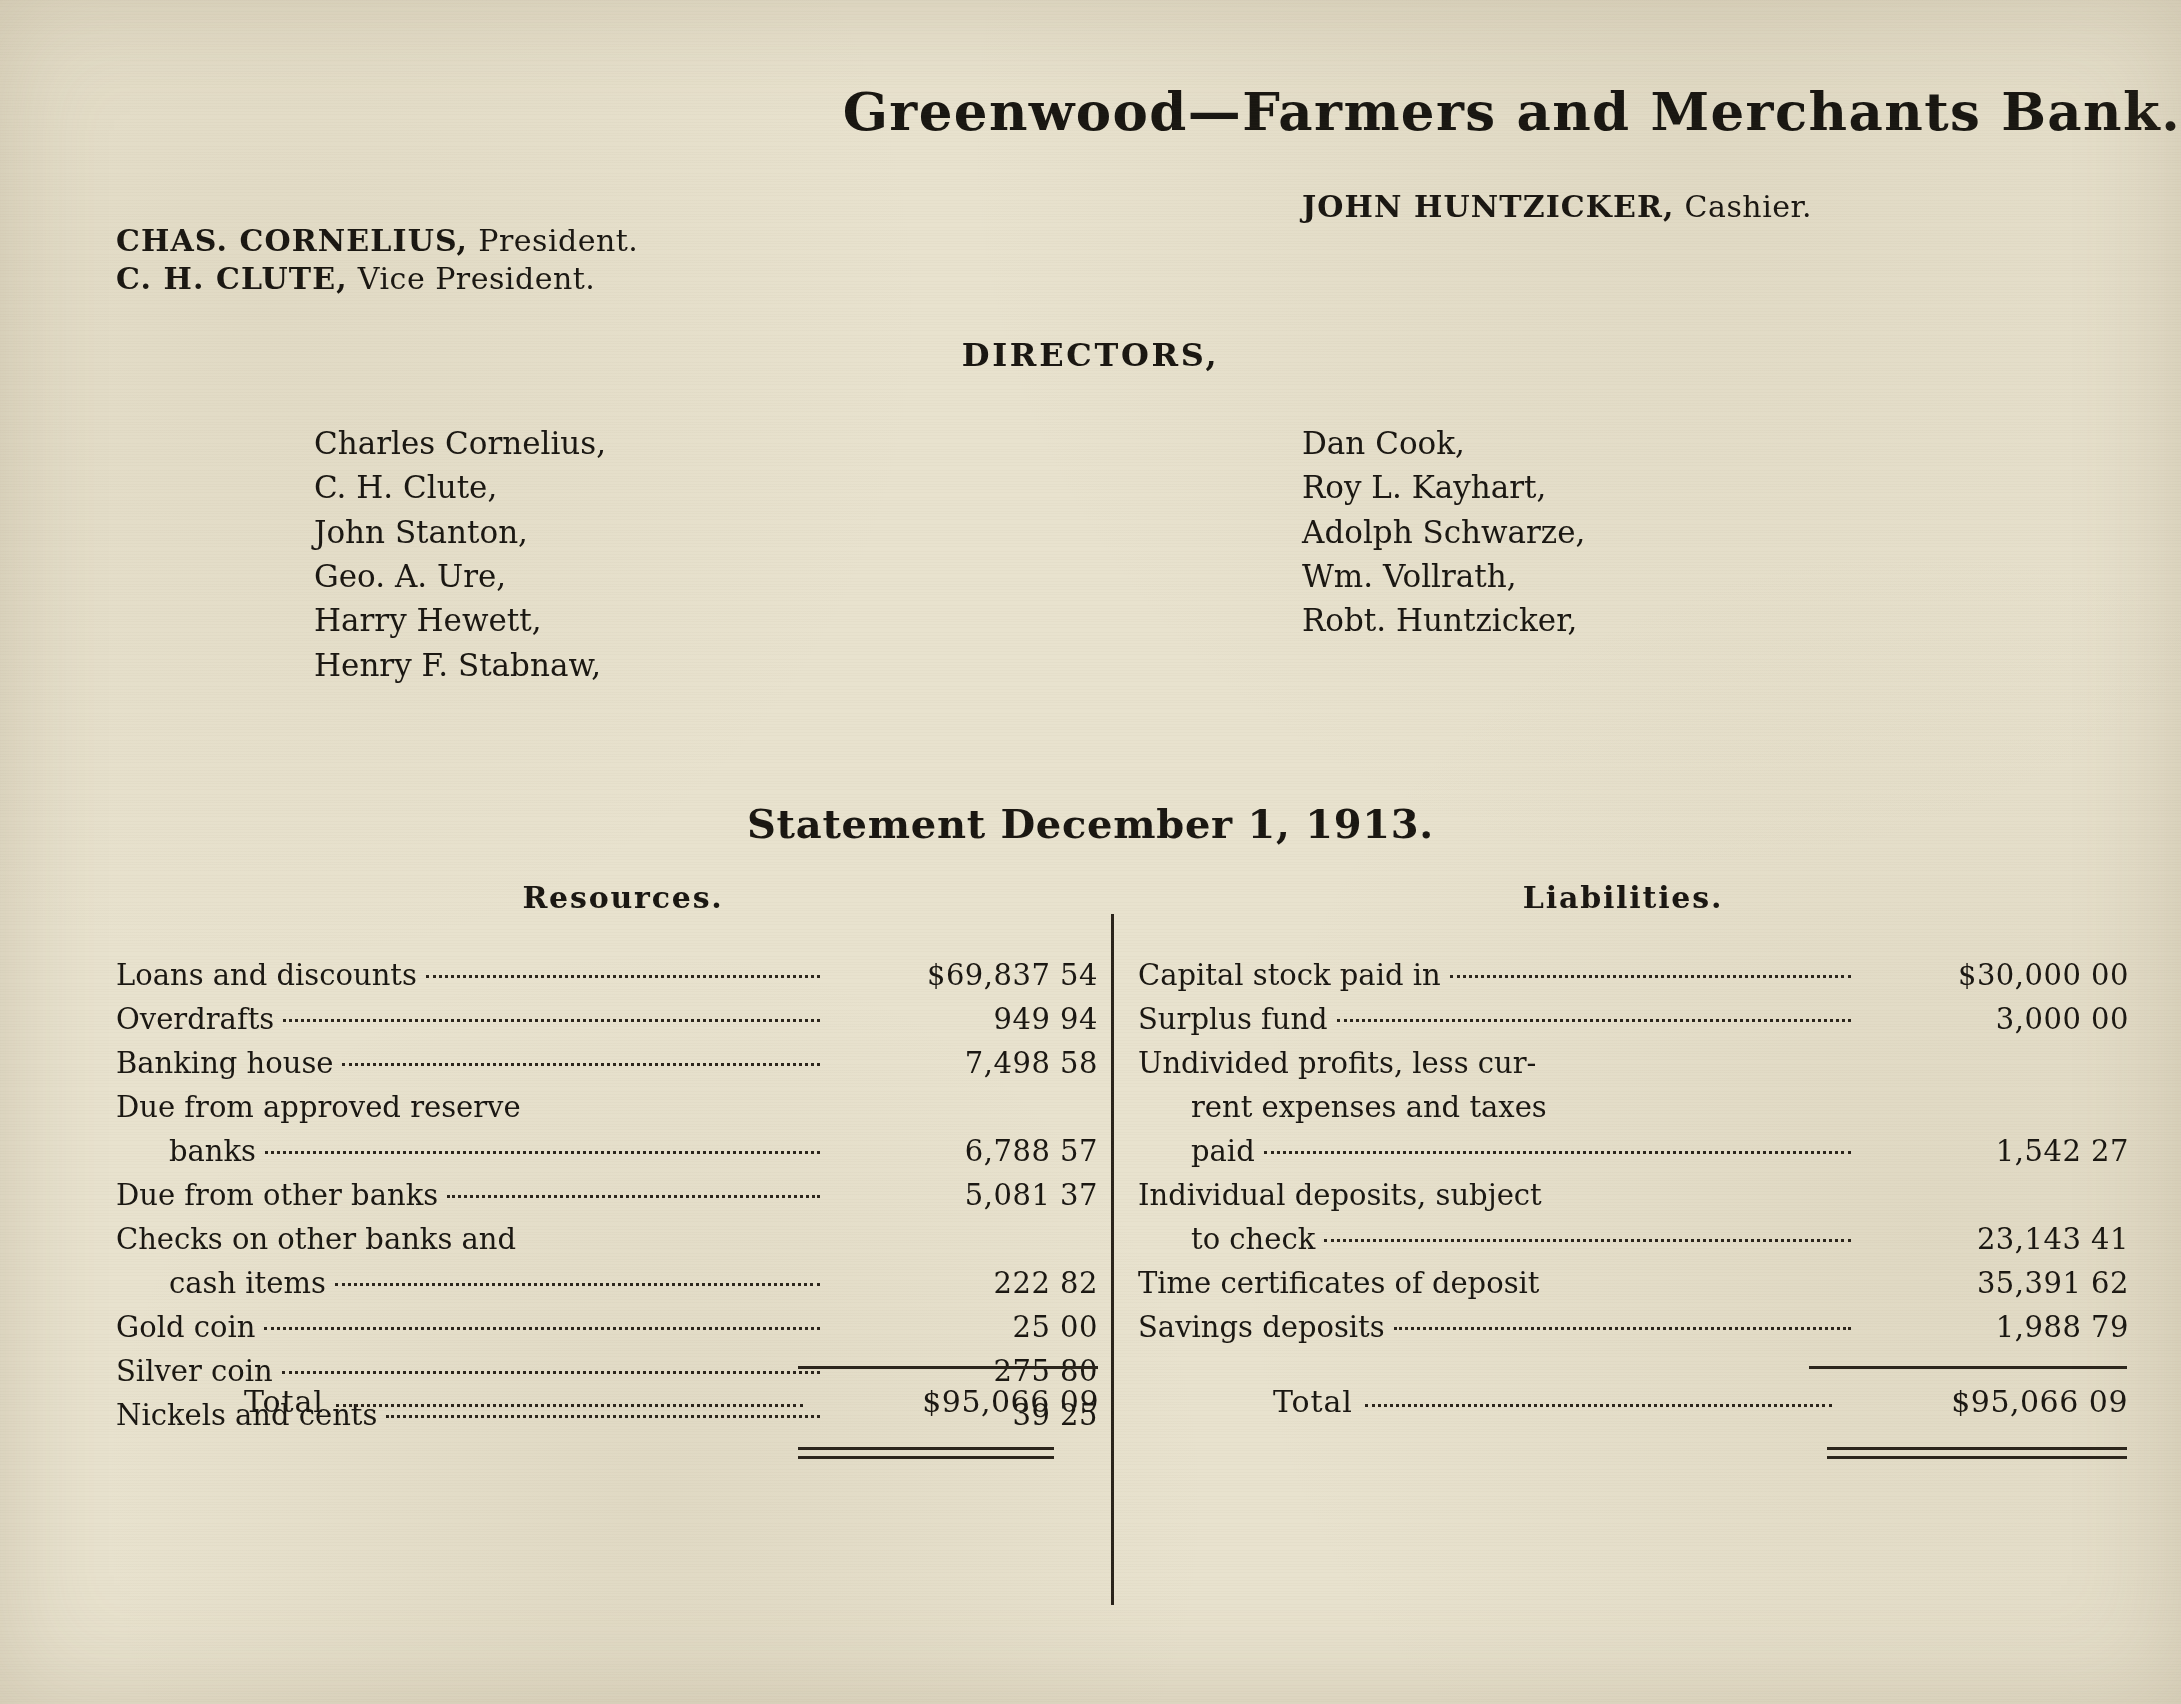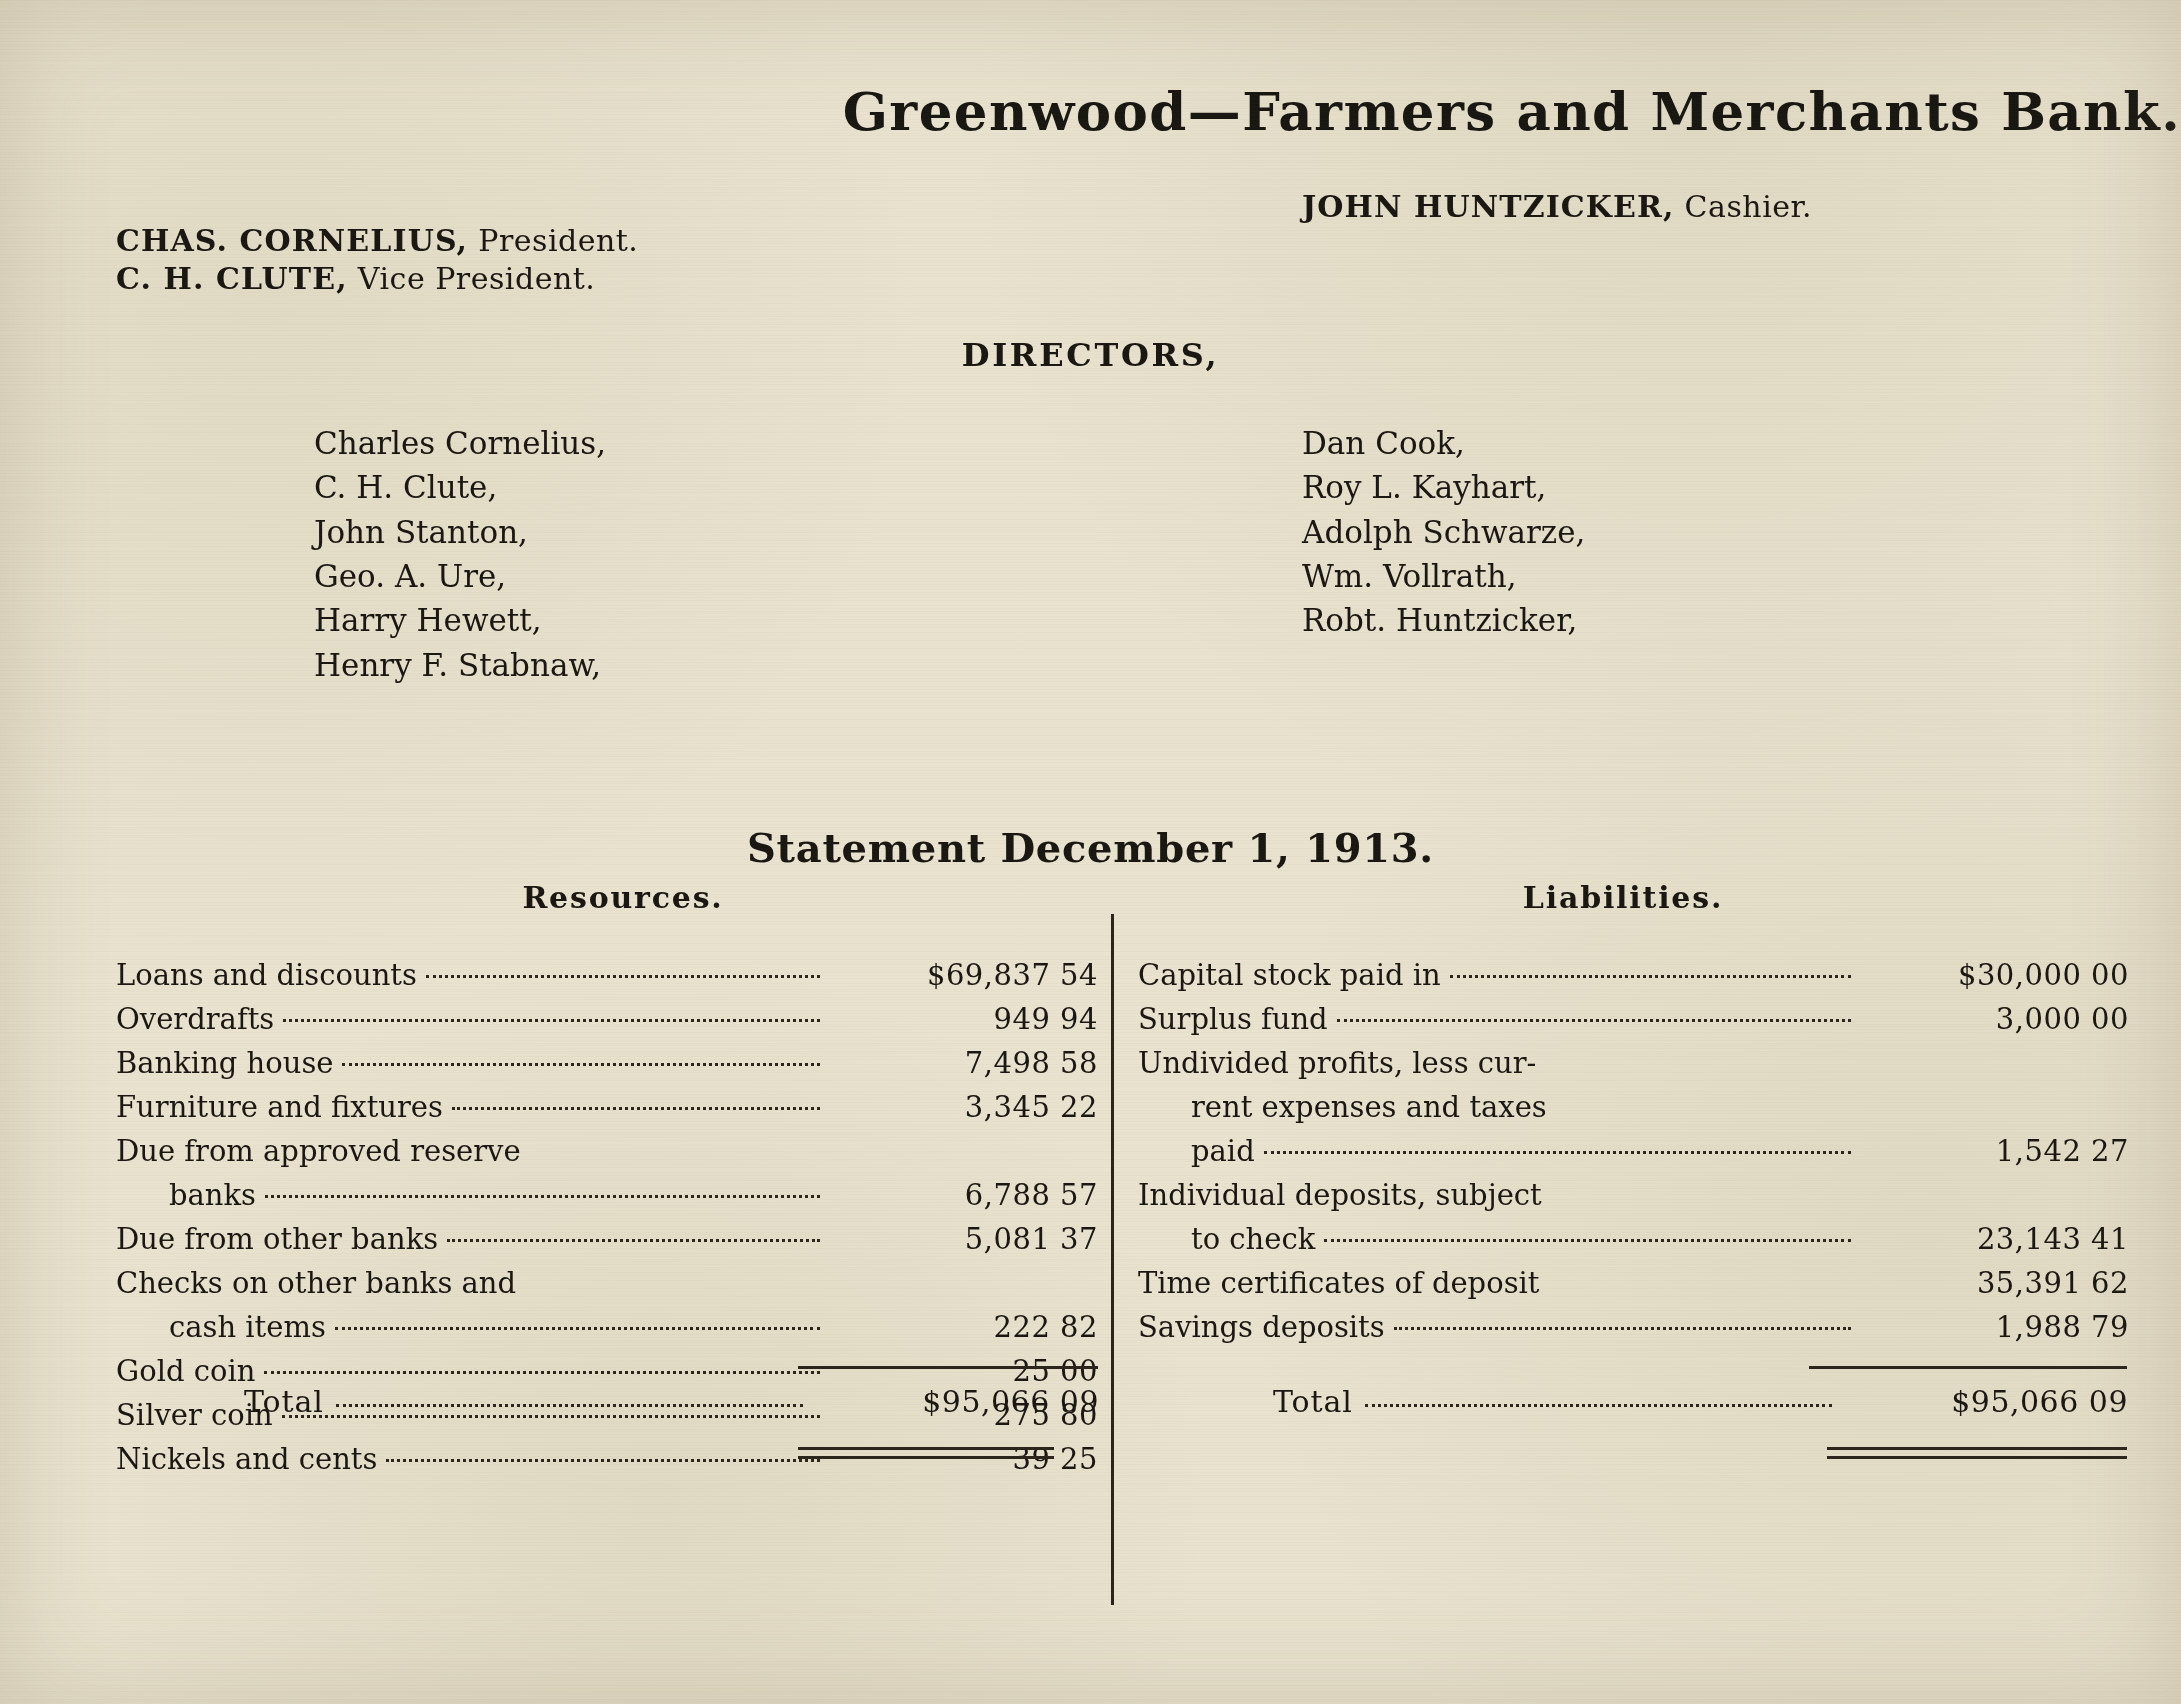--- a/index.html
+++ b/index.html
@@ -113,21 +113,20 @@
 
   .statement-date {
     position: absolute;
     left: 0;
     top: 800px;
     width: 100%;
     text-align: center;
     font-size: 40px;
     font-weight: bold;
     letter-spacing: 0.7px;
-    margin-top: 24px;
   }
 
   
   .col-head {
     position: absolute;
     font-size: 30px;
     font-weight: bold;
     letter-spacing: 1.8px;
     top: 880px;
   }
@@ -288,25 +287,20 @@
       <span class="label">Overdrafts</span>
       <span class="leader"></span>
       <span class="amount">949 94</span>
     </div>
     <div class="row">
       <span class="label">Banking house</span>
       <span class="leader"></span>
       <span class="amount">7,498 58</span>
     </div>
     <div class="row">
-      <span class="label">Furniture and fixtures</span>
-      <span class="leader"></span>
-      <span class="amount">3,345 22</span>
-    </div>
-    <div class="row">
       <span class="label">Due from approved reserve</span>
       <span class="leader none"></span>
       <span class="amount"></span>
     </div>
     <div class="row">
       <span class="label indent">banks</span>
       <span class="leader"></span>
       <span class="amount">6,788 57</span>
     </div>
     <div class="row">

